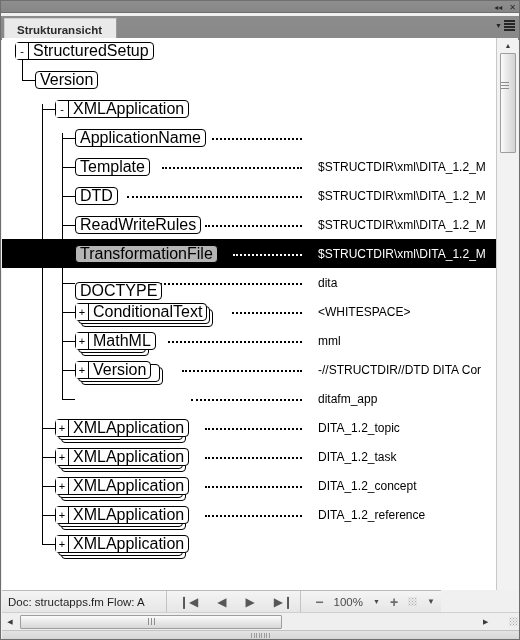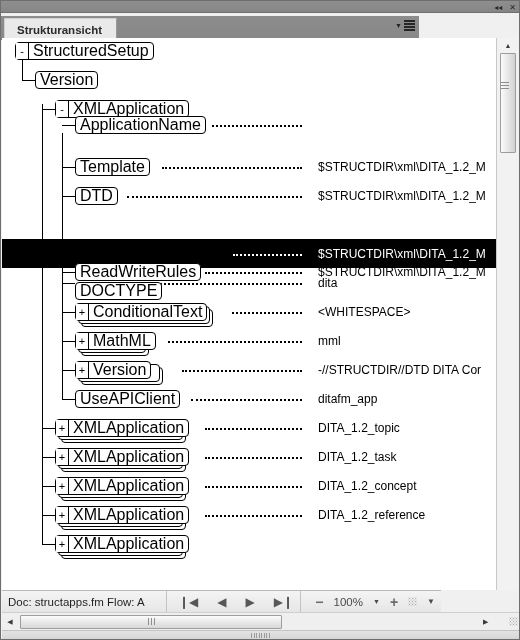--- a/index.html
+++ b/index.html
@@ -26,21 +26,21 @@
   }
   .tb-icons {
     position: absolute; right: 3px; top: 0px;
     display: flex; align-items: center; gap: 7px; height: 12px;
   }
   .tb-ico { font-size: 8px; color: #2a2a2a; line-height: 9px; cursor: default; }
 
   
   .tabstrip {
     position: absolute; left: 0; top: 15px;
-    width: 418px; height: 24px;
+    width: 518px; height: 24px;
     background: linear-gradient(to bottom, #8c8c8c 0%, #888888 100%);
     border-bottom: 1px solid #757575;
   }
   .tab {
     position: absolute; left: 3px; top: 2px;
     height: 22px; padding: 0 14px 0 12px;
     background: #e9e9e9;
     color: #2b2b2b; font-size: 11.5px; font-weight: bold;
     display: flex; align-items: center;
     border-top: 1px solid #cfcfcf;
@@ -264,21 +264,21 @@
           <div class="lbl">Version</div>
         </div>
       </div>
       <div class="row" style="top: 56px;">
         <div class="hline" style="left: 40px; top: 15px; width: 13px;"></div>
         <div class="node" style="left: 53px;">
           <div class="tgl">-</div>
           <div class="lbl">XMLApplication</div>
         </div>
       </div>
-      <div class="row" style="top: 72px; padding-left: 35px;">
+      <div class="row" style="top: 85px; padding-left: 35px;">
         <div class="hline" style="left: 60px; top: 15px; width: 13px;"></div>
         <div class="node" style="left: 73px;">
           <div class="lbl">ApplicationName</div>
         </div>
         <div class="leader" style="left: 209.75px; width: 90.25px;"></div>
       </div>
       <div class="row" style="top: 114px;">
         <div class="hline" style="left: 60px; top: 15px; width: 13px;"></div>
         <div class="node" style="left: 73px;">
           <div class="lbl">Template</div>
@@ -287,31 +287,34 @@
         <div class="val">$STRUCTDIR\xml\DITA_1.2_M</div>
       </div>
       <div class="row" style="top: 143px;">
         <div class="hline" style="left: 60px; top: 15px; width: 13px;"></div>
         <div class="node" style="left: 73px;">
           <div class="lbl">DTD</div>
         </div>
         <div class="leader" style="left: 125.15px; width: 174.85px;"></div>
         <div class="val">$STRUCTDIR\xml\DITA_1.2_M</div>
       </div>
-      <div class="row" style="top: 172px; margin-top: 47px;">
+      <div class="row" style="top: 172px;">
         <div class="hline" style="left: 60px; top: 15px; width: 13px;"></div>
         <div class="node" style="left: 73px;">
           <div class="lbl">ReadWriteRules</div>
         </div>
         <div class="leader" style="left: 202.7px; width: 97.3px;"></div>
         <div class="val">$STRUCTDIR\xml\DITA_1.2_M</div>
       </div>
       <div class="row selected" style="top: 201px;">
         <div class="selband"></div>
         <div class="hline" style="left: 60px; top: 15px; width: 13px;"></div>
+        <div class="node sel" style="left: 73px;">
+          <div class="lbl">TransformationFile</div>
+        </div>
         <div class="leader" style="left: 230.9px; width: 69.1px;"></div>
         <div class="val">$STRUCTDIR\xml\DITA_1.2_M</div>
       </div>
       <div class="row" style="top: 230px;">
         <div class="hline" style="left: 60px; top: 15px; width: 13px;"></div>
         <div class="node" style="left: 73px; margin-top: 8px;">
           <div class="lbl">DOCTYPE</div>
         </div>
         <div class="leader" style="left: 153.35px; width: 146.65px;"></div>
         <div class="val">dita</div>
@@ -344,23 +347,20 @@
         <div class="stack1" style="left: 76px; top: 9px; width: 82.4px;"></div>
         <div class="node" style="left: 73px;">
           <div class="tgl">+</div>
           <div class="lbl">Version</div>
         </div>
         <div class="leader" style="left: 180.4px; width: 119.6px;"></div>
         <div class="val">-//STRUCTDIR//DTD DITA Cor</div>
       </div>
       <div class="row" style="top: 346px;">
         <div class="hline" style="left: 60px; top: 15px; width: 13px;"></div>
-        <div class="node" style="left: 73px;">
-          <div class="lbl">UseAPIClient</div>
-        </div>
         <div class="leader" style="left: 188.6px; width: 111.4px;"></div>
         <div class="val">ditafm_app</div>
       </div>
       <div class="row" style="top: 375px;">
         <div class="hline" style="left: 40px; top: 15px; width: 13px;"></div>
         <div class="stack2" style="left: 59px; top: 12px; width: 124.7px;"></div>
         <div class="stack1" style="left: 56px; top: 9px; width: 124.7px;"></div>
         <div class="node" style="left: 53px;">
           <div class="tgl">+</div>
           <div class="lbl">XMLApplication</div>

